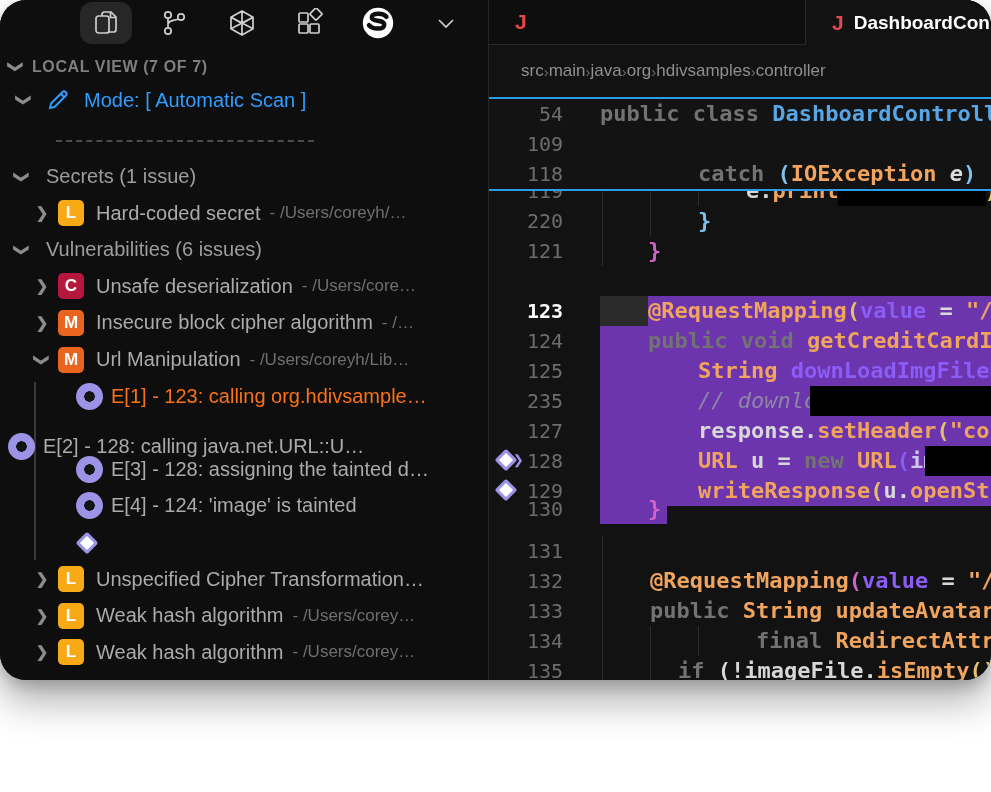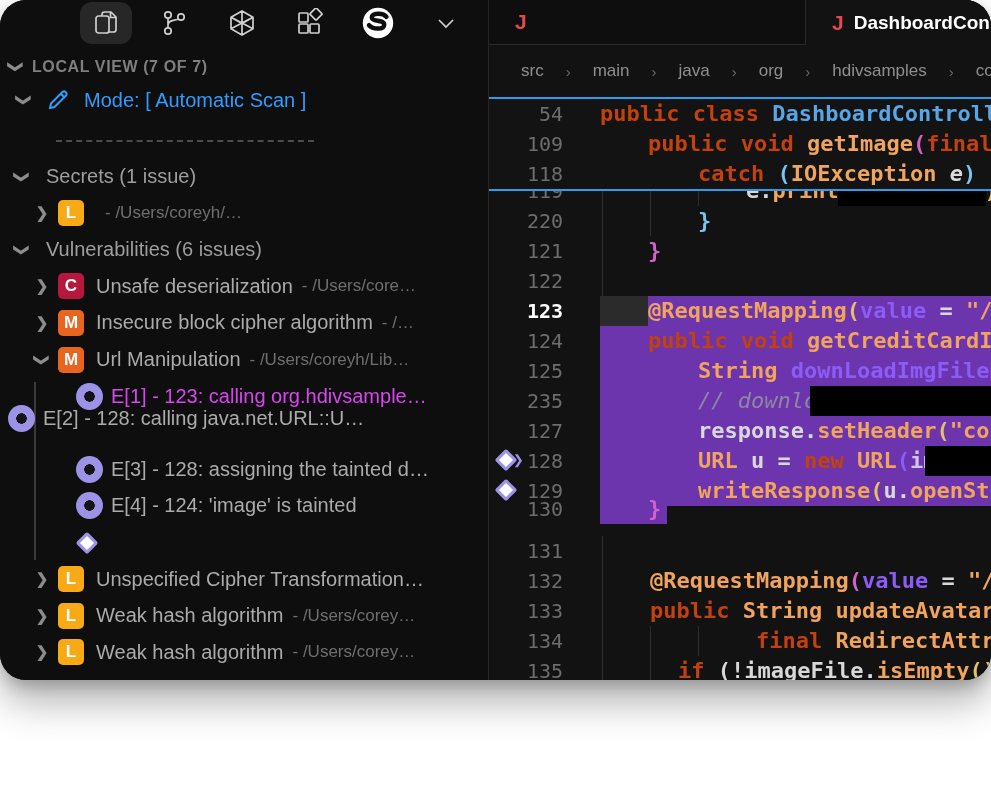--- a/index.html
+++ b/index.html
@@ -22,21 +22,21 @@
                gap:8px; color:#7f7f7f; font-size:16px; font-weight:bold; letter-spacing:.6px; }
   .mode-row { position:absolute; top:88px; left:16px; display:flex; align-items:center; gap:14px;
               color:#2f9dff; font-size:20px; }
   .separator { position:absolute; top:140px; left:56px; width:258px;
                border-top:2px dashed #4c4c4c; }
   .tree { position:absolute; top:158px; left:0; width:100%; }
   .t-row { position:absolute; left:0; width:100%; height:37px; display:flex;
            align-items:center; white-space:nowrap; overflow:hidden; cursor:default; }
   .t-row .lbl { font-size:20px; color:#ababab; }
   .t-row.section .lbl { color:#9e9e9e; }
-  .t-row .lbl.white { color:#d946ef; }
+  .t-row .lbl.white { color:#f97316; }
   .t-row .path { font-size:17px; color:#6f6f6f; margin-left:9px; }
   .chev { color:#8c8c8c; font-size:15px; font-weight:bold; width:16px; text-align:center;
           display:inline-block; flex:none; }
   .chev.down { transform:rotate(90deg); }
   .badge { width:26px; height:26px; border-radius:5px; color:#fff; font-size:17px;
            font-weight:bold; display:flex; align-items:center; justify-content:center;
            flex:none; }
   .ic-circle { width:27px; height:27px; border-radius:50%; flex:none;
                background:radial-gradient(circle, #141414 0 5px, #9d93e6 5.5px); }
   .ic-diamond { width:16px; height:16px; background:#fff; border:3.5px solid #9d93e6;
@@ -52,21 +52,21 @@
   .editor { position:relative; flex:1; height:100%; background:#121212; overflow:hidden; }
   .tabs { position:absolute; top:0; left:0; width:100%; height:45px; display:flex;
           background:#0e0e0e; }
   .tab { display:flex; align-items:center; gap:10px; padding-left:26px; font-size:19px;
          white-space:nowrap; overflow:hidden; }
   .tab .jicon { font-weight:bold; font-size:21px; color:#e5484d; flex:none; }
   .tab.inactive { width:317px; flex:none; color:#8a8a8a;
                   border-right:1px solid #2a2a2a; border-bottom:1px solid #2a2a2a; }
   .tab.active { flex:1; color:#ffffff; font-weight:bold; background:#121212; }
   .breadcrumb { position:absolute; top:45px; left:0; width:100%; height:52px;
-                display:flex; align-items:center; padding-left:32px; gap:22px;
+                display:flex; align-items:center; padding-left:32px; gap:0;
                 font-size:17px; color:#8f8f8f; white-space:nowrap; overflow:hidden; }
   .breadcrumb .sep { color:#6a6a6a; font-size:15px; }
   .sticky { position:absolute; top:97px; left:0; width:100%; height:94px;
             background:#131313; border-top:2px solid #2e9ce8; border-bottom:2px solid #2e9ce8; }
   .code-area { position:absolute; top:191px; left:0; width:100%; bottom:0; }
   .code-row { position:absolute; left:0; width:100%; height:30px; overflow:hidden; }
   .code-inner { position:absolute; left:0; top:0; width:100%; height:30px; }
   .lnum { position:absolute; left:0; top:0; width:74px; height:30px; text-align:right;
           font-family:"DejaVu Sans Mono", monospace; font-size:20px; color:#6d6d6d;
           line-height:30px; }
@@ -77,21 +77,21 @@
   .curbox { position:absolute; top:0; height:30px; background:#2b2b2b; }
   .guide { position:absolute; top:0; width:1px; height:30px; background:#2e2e2e; }
   .redact { position:absolute; top:0; height:30px; background:#000; z-index:3; }
   .gut { position:absolute; left:3px; top:1px; width:30px; height:28px; z-index:2; }
   .gut .ic-circle { width:28px; height:28px;
         background:radial-gradient(circle, #121212 0 5px, #9d93e6 5.5px); }
   .gut .ic-diamond { position:absolute; left:3px; top:5px; }
   .gut .dchev { position:absolute; left:21px; top:2px; color:#9d93e6; font-size:18px;
         font-weight:bold; font-family:"DejaVu Sans Mono", monospace; }
   
-  .tk-teal{color:#c2410c;margin-top:16px;} .tk-orange{color:#f0a45e;} .tk-blue{color:#58a6e6;}
+  .tk-teal{color:#737373;margin-top:16px;} .tk-orange{color:#f0a45e;} .tk-blue{color:#58a6e6;}
   .tk-white{color:#d8d8d8;} .tk-light{color:#8b5cf6;} .tk-lavender{color:#cfc6ee;}
   .tk-pink{color:#d263c8;} .tk-yellow{color:#e3c06c;} .tk-lblue{color:#7ec3ee;}
   .tk-comment{color:#8d87a3; font-style:italic; font-weight:normal;}
   .tk-italic{color:#dcdcdc; font-style:italic;}
 </style>
 </head>
 <body>
 
 <div class="window">
 
@@ -155,20 +155,21 @@
 
     <div class="tree">
       <div class="tree-guide" style="top:224px; height:178px;"></div>
     <div class="t-row section" style="top: 0px;">
           <span class="chev down">❯</span>
           <span class="lbl">Secrets (1 issue)</span>
         </div>
         <div class="t-row issue" style="top: 36.6px;">
           <span class="chev">❯</span>
           <span class="badge" style="background: rgb(247, 169, 22);">L</span>
+          <span class="lbl">Hard-coded secret</span>
           <span class="path">- /Users/coreyh/…</span>
         </div>
         <div class="t-row section" style="top: 73.2px;">
           <span class="chev down">❯</span>
           <span class="lbl">Vulnerabilities (6 issues)</span>
         </div>
         <div class="t-row issue" style="top: 109.8px;">
           <span class="chev">❯</span>
           <span class="badge" style="background: rgb(181, 23, 61);">C</span>
           <span class="lbl">Unsafe deserialization</span>
@@ -183,21 +184,21 @@
         <div class="t-row issue" style="top: 183px;">
           <span class="chev down">❯</span>
           <span class="badge" style="background: rgb(232, 100, 31);">M</span>
           <span class="lbl">Url Manipulation</span>
           <span class="path">- /Users/coreyh/Lib…</span>
         </div>
         <div class="t-row trace" style="top: 219.6px;">
           <span class="ic-circle"></span>
           <span class="lbl white">E[1] - 123: calling org.hdivsample…</span>
         </div>
-        <div class="t-row trace" style="top: 242px; padding-left: 8px;">
+        <div class="t-row trace" style="top: 270px; padding-left: 8px;">
           <span class="ic-circle"></span>
           <span class="lbl">E[2] - 128: calling java.net.URL::U…</span>
         </div>
         <div class="t-row trace" style="top: 292.8px;">
           <span class="ic-circle"></span>
           <span class="lbl">E[3] - 128: assigning the tainted d…</span>
         </div>
         <div class="t-row trace" style="top: 329.4px;">
           <span class="ic-circle"></span>
           <span class="lbl">E[4] - 124: 'image' is tainted</span>
@@ -251,21 +252,20 @@
     <div class="sticky">
         <div class="code-row" style="top: 0px;">
           <div class="code-inner">
             <div class="lnum">54</div>
             <div class="codetext" style="left: 111px;"><span class="tk-teal">public class </span><span class="tk-blue">DashboardController</span></div>
           </div>
         </div>
         <div class="code-row" style="top: 30px;">
           <div class="code-inner">
             <div class="lnum">109</div>
-            <div class="codetext" style="left: 159px;"><span class="tk-teal">public void </span><span class="tk-orange">getImage</span><span class="tk-pink">(</span><span class="tk-teal">final</span></div>
           </div>
         </div>
         <div class="code-row" style="top: 60px;">
           <div class="code-inner">
             <div class="lnum">118</div>
             <div class="codetext" style="left: 209px;"><span class="tk-teal">catch </span><span class="tk-lblue">(</span><span class="tk-orange">IOException</span><span class="tk-italic"> e</span><span class="tk-lblue">)</span><span class="tk-white"> {</span></div>
           </div>
         </div>
       </div>
     <div class="code-area">
@@ -285,27 +285,20 @@
             <div class="guide" style="left: 161px;"></div>
             <div class="lnum">220</div>
             <div class="codetext" style="left: 209px;"><span class="tk-lblue">}</span></div>
           </div>
         </div>
         <div class="code-row" style="top: 45px;">
           <div class="code-inner">
             <div class="guide" style="left: 113px;"></div>
             <div class="lnum">121</div>
             <div class="codetext" style="left: 159px;"><span class="tk-pink">}</span></div>
-          </div>
-        </div>
-        <div class="code-row" style="top: 75px;">
-          <div class="code-inner">
-            <div class="guide" style="left: 113px;"></div>
-            <div class="lnum">122</div>
-            <div class="codetext" style="left: 159px;"></div>
           </div>
         </div>
         <div class="code-row" style="top: 105px;">
           <div class="code-inner">
             <div class="curbox" style="left: 111px; width: 48px;"></div>
             <div class="sel" style="left: 159px; width: 344px;"></div>
             <div class="lnum cur">123</div>
             <div class="codetext" style="left: 159px;"><span class="tk-orange">@RequestMapping</span><span class="tk-yellow">(</span><span class="tk-light">value</span><span class="tk-white"> = </span><span class="tk-orange">"/use</span></div>
             <div class="gut"><span class="ic-circle"></span></div>
           </div>

